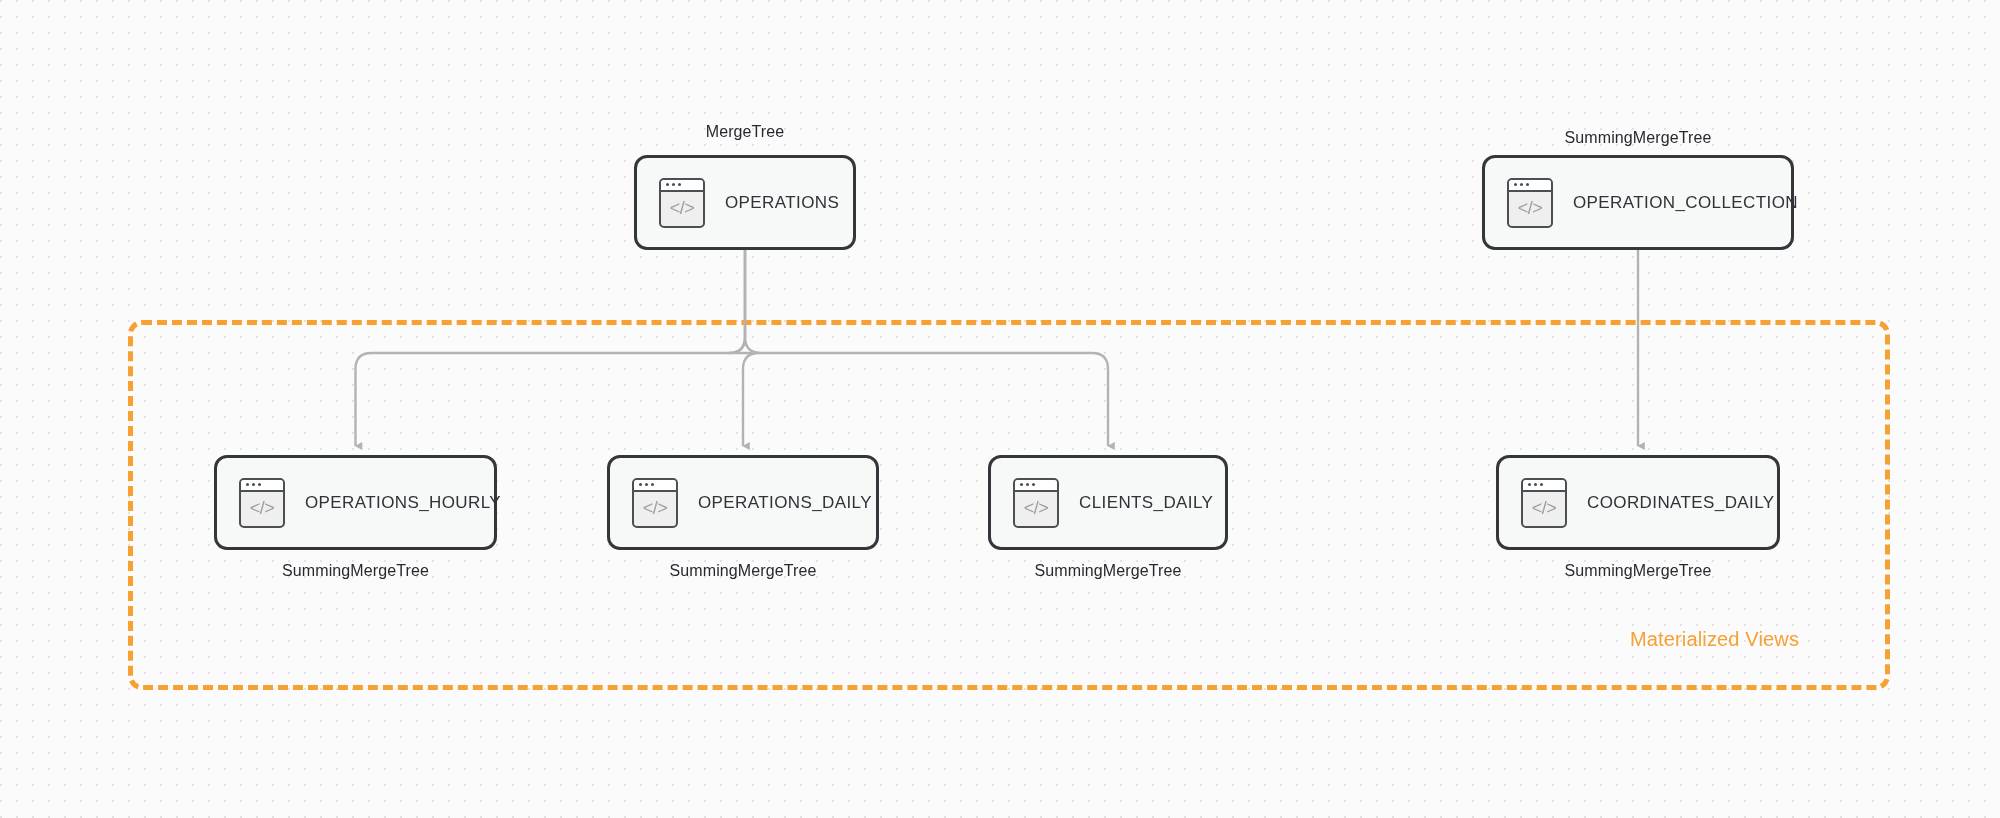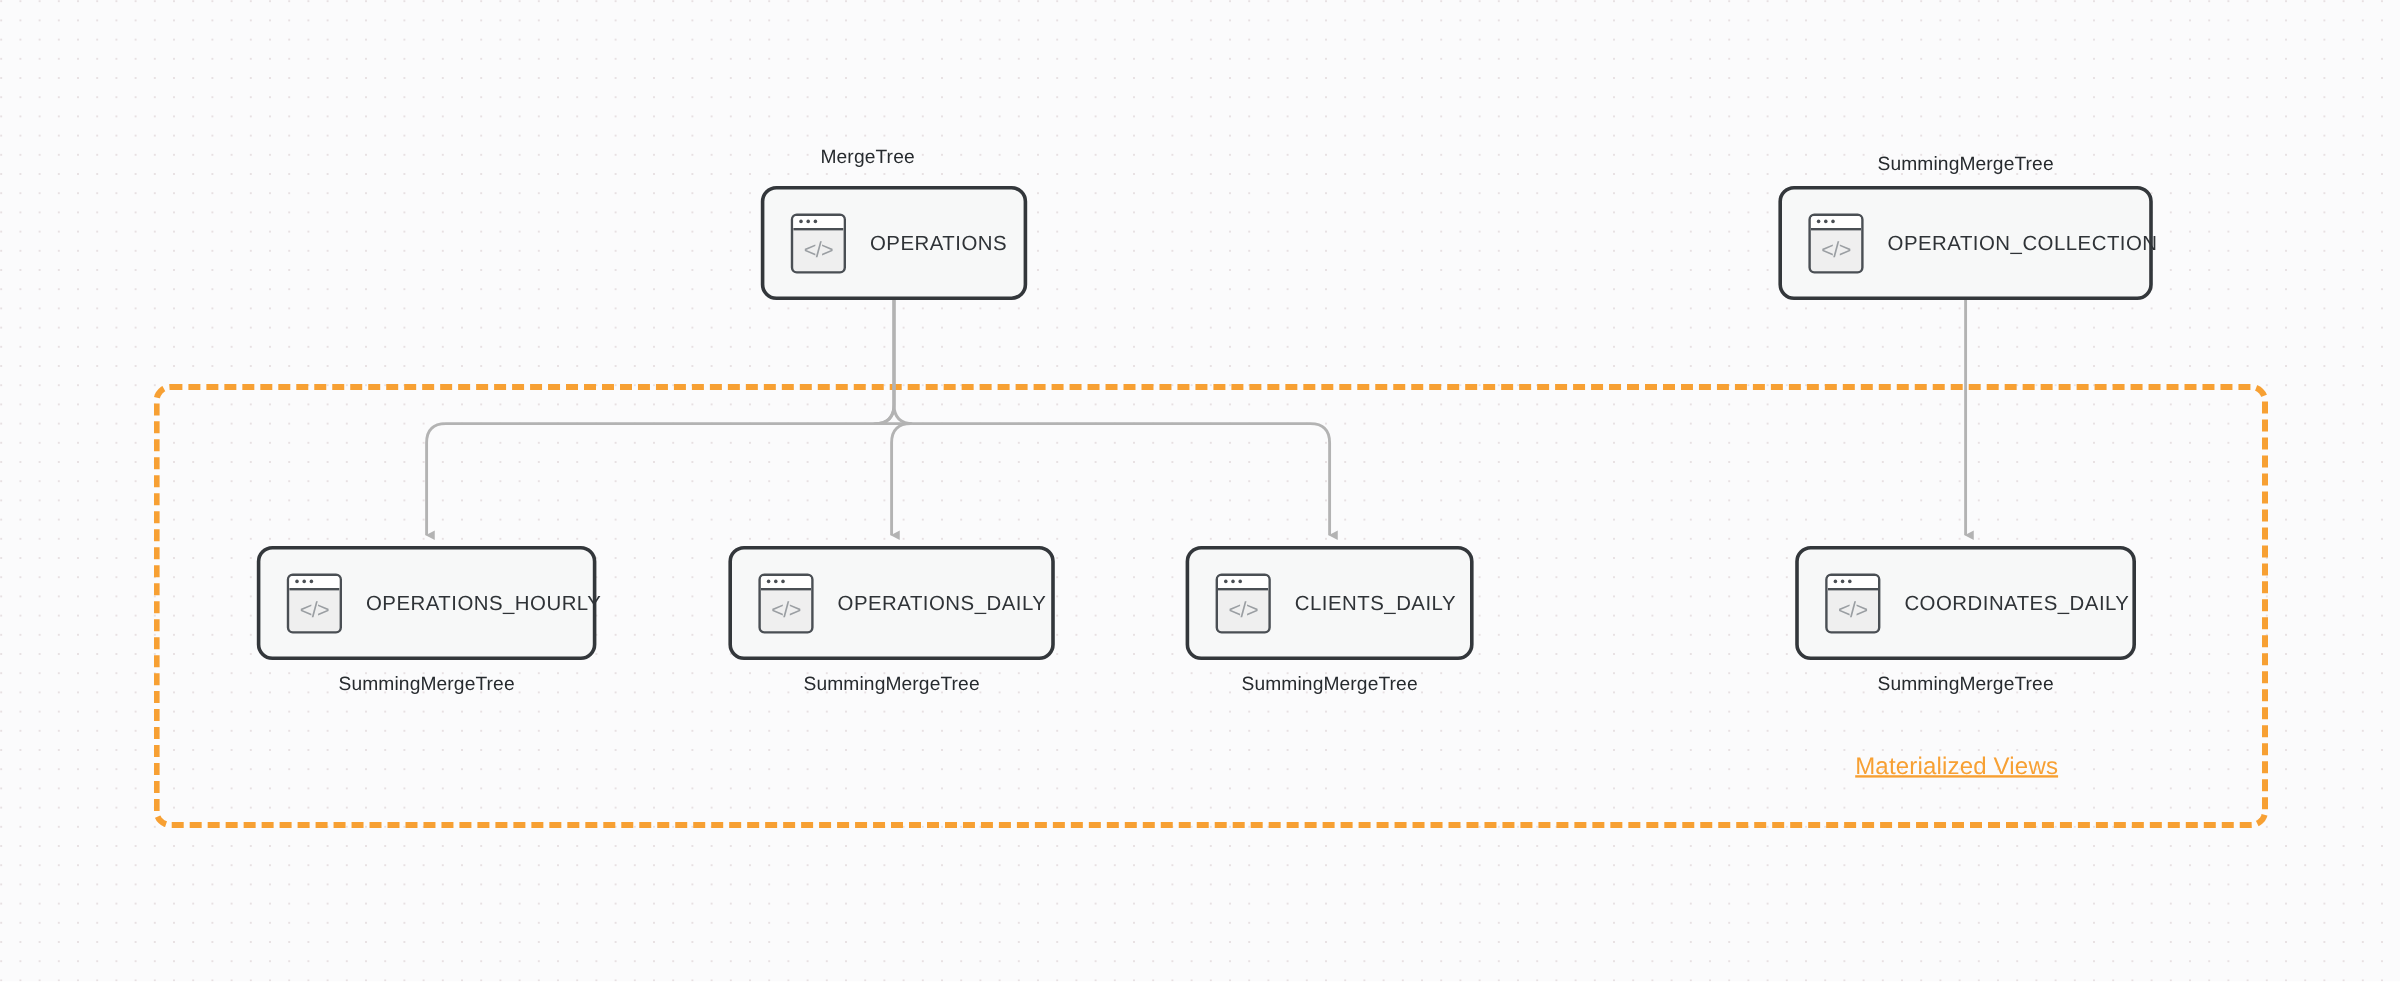--- a/index.html
+++ b/index.html
@@ -119,21 +119,21 @@
     text-align: center;
     letter-spacing: 0.1px;
   }
 </style>
 </head>
 <body>
 
 <div id="canvas">
 
   <div class="group-frame" style="left: 128px; top: 320px; width: 1762px; height: 370px; border-width: 5px; border-color: rgb(247, 160, 51); border-radius: 14px;"></div>
-  <div class="group-caption" style="left: 1546px; top: 628px; color: rgb(247, 160, 51); text-decoration: underline;">Materialized Views</div>
+  <div class="group-caption" style="left: 1630px; top: 628px; color: rgb(247, 160, 51);">Materialized Views</div>
 
   <svg id="wires">
     <defs>
       <marker id="arrowhead" markerWidth="9" markerHeight="9" refX="4.2" refY="7.4" orient="auto" markerUnits="userSpaceOnUse">
         <path d="M 0.3 0.6 L 8.1 0.6 L 4.2 8.2 Z" fill="#b3b3b3"></path>
       </marker>
     </defs>
     <g id="wire-group" fill="none" stroke="#b3b3b3" stroke-width="2.4" stroke-linecap="butt" stroke-linejoin="round">
         <path d="M 745 250 L 745 337 Q 745 353 729 353 L 371.5 353 Q 355.5 353 355.5 369 L 355.5 446" marker-end="url(#arrowhead)"></path>
         <path d="M 745 250 L 745 337 Q 745 353 729 353 L 759 353 Q 743 353 743 369 L 743 446" marker-end="url(#arrowhead)"></path>
@@ -147,21 +147,21 @@
         <span class="win-icon">
           <span class="titlebar">
             <span class="dot"></span>
             <span class="dot"></span>
             <span class="dot"></span>
           </span>
           <span class="code">&lt;/&gt;</span>
         </span>
         <span class="node-label">OPERATIONS</span>
       </div>
-      <div class="engine-label" style="left: 612px; top: 123px; width: 222px;">MergeTree</div>
+      <div class="engine-label" style="left: 634px; top: 123px; width: 222px;">MergeTree</div>
       <div class="node" style="left: 1482px; top: 155px; width: 312px; height: 95px;">
         <span class="win-icon">
           <span class="titlebar">
             <span class="dot"></span>
             <span class="dot"></span>
             <span class="dot"></span>
           </span>
           <span class="code">&lt;/&gt;</span>
         </span>
         <span class="node-label">OPERATION_COLLECTION</span>

